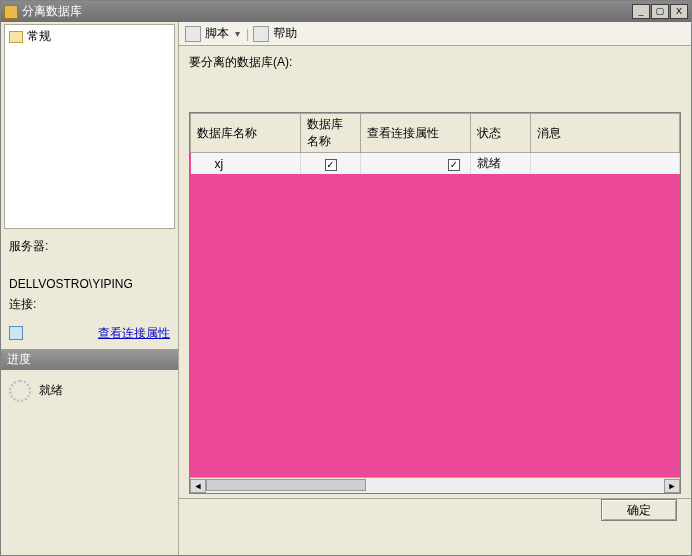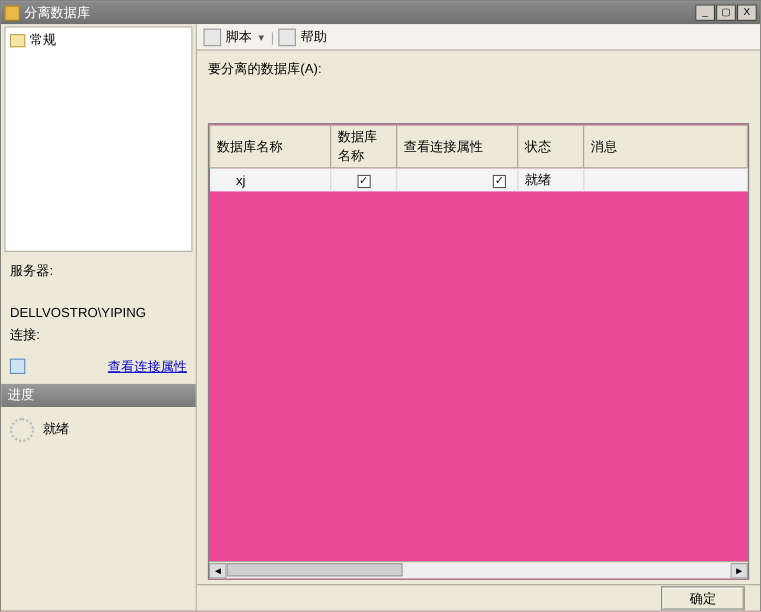--- a/index.html
+++ b/index.html
@@ -33,21 +33,21 @@
 th { background: #ece9d8; border: 1px solid #aca899; font-weight: normal; text-align: left; padding: 2px 6px; font-size: 12px; height: 18px; }
 td { border-right: 1px solid #dcdcdc; padding: 2px 6px; font-size: 12px; height: 18px; text-align: left; }
 tr.datarow td { background: #f5f5f5; }
 .chk { text-align: center; }
 .chk span { display: inline-block; width: 12px; height: 12px; border: 1px solid #555; background: #fff; line-height: 10px; font-size: 10px; text-align: center; }
 .grid-body { flex: 1; overflow: hidden; }
 .hscroll { height: 16px; border-top: 1px solid #aca899; background: #ece9d8; display: flex; align-items: center; }
 .hscroll .arrow { width: 16px; height: 14px; background: #ddd; border: 1px solid #999; font-size: 9px; text-align: center; line-height: 12px; cursor: pointer; }
 .hscroll .track { flex: 1; height: 14px; background: #efefef; position: relative; }
 .hscroll .thumb { position: absolute; left: 0; top: 0; height: 12px; width: 160px; background: #cfcfcf; border: 1px solid #999; }
-.footer { height: 24px; border-top: 1px solid #aca899; display: flex; justify-content: flex-end; align-items: flex-end; padding: 0 14px; gap: 8px; background: #ece9d8; }
+.footer { height: 57px; border-top: 1px solid #aca899; display: flex; justify-content: flex-end; align-items: flex-start; padding: 0 14px; gap: 8px; background: #ece9d8; }
 .btn { width: 76px; height: 22px; background: #ece9d8; border: 1px solid #808080; box-shadow: inset 1px 1px #fff, inset -1px -1px #aca899; font-size: 12px; cursor: pointer; }
 .spacer-fill { flex: 1; }
 </style>
 </head>
 <body>
 <div class="window">
 
   <div class="titlebar">
     <span class="icon"></span>
     <span class="title">分离数据库</span>

